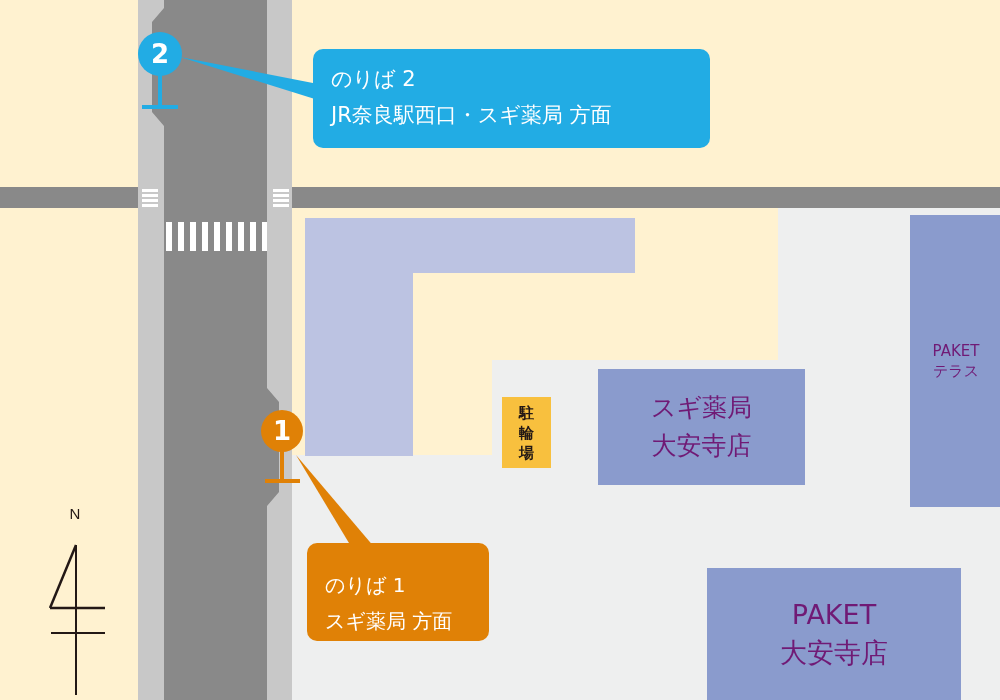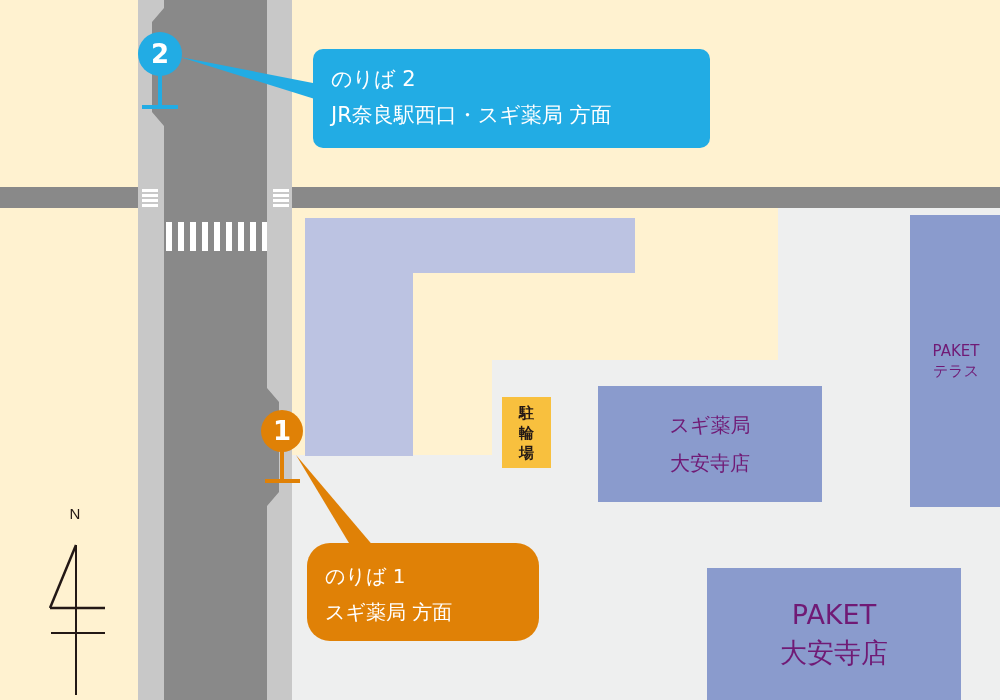--- a/index.html
+++ b/index.html
@@ -70,21 +70,21 @@
 
   <div class="abs bldg-light" style="left:305px; top:218px; width:330px; height:55px;"></div>
   <div class="abs bldg-light" style="left:305px; top:218px; width:108px; height:238px;"></div>
 
   <div class="abs bike" style="left:502px; top:397px; width:49px; height:71px;">
     <span>駐</span>
     <span>輪</span>
     <span>場</span>
   </div>
 
-  <div class="abs bldg" style="left:557px; top:386px; width:224px; height:116px; font-size:20px; line-height:38px;">
+  <div class="abs bldg" style="left:557px; top:369px; width:207px; height:116px; font-size:25px; line-height:38px;">
     <span>スギ薬局</span>
     <span>大安寺店</span>
   </div>
 
   <div class="abs bldg" style="left:869px; top:215px; width:92px; height:292px; font-size:15px; line-height:20px;">
     <span>PAKET</span>
     <span>テラス</span>
   </div>
 
   <div class="abs bldg" style="left:666px; top:568px; width:254px; height:132px; font-size:27px; line-height:38px; justify-content:flex-start; padding-top:28px; box-sizing:border-box;">
@@ -111,21 +111,21 @@
     </div>
     <div class="abs" style="left:19px; top:42px; width:4px; height:30px; background:#e08106;"></div>
     <div class="abs" style="left:4px; top:71px; width:35px; height:4px; background:#e08106;"></div>
   </div>
 
   <div class="abs callout" style="left:313px; top:49px; width:397px; height:99px; background:#22ace4; padding:12px 18px;">
     <div>のりば 2</div>
     <div>JR奈良駅西口・スギ薬局 方面</div>
   </div>
 
-  <div class="abs callout" style="left:307px; top:543px; width:232px; height:98px; background:#e08106; font-size:20px; padding:15px 18px;border-radius:23px;">
+  <div class="abs callout" style="left:307px; top:543px; width:182px; height:98px; background:#e08106; font-size:20px; padding:24px 18px;">
     <div>のりば 1</div>
     <div>スギ薬局 方面</div>
   </div>
 
   <div class="abs" style="left:45px; top:505px; width:65px; height:190px;">
     <div class="abs" style="left:20px; top:0; width:20px; text-align:center; font-size:15px; color:#231815; font-family:'Liberation Sans', sans-serif;">N</div>
     <svg class="abs" style="left:0; top:0;" width="65" height="190" viewBox="0 0 65 190">
       <line x1="31" y1="40" x2="31" y2="190" stroke="#231815" stroke-width="2"></line>
       <line x1="31" y1="40" x2="5" y2="103" stroke="#231815" stroke-width="2.5"></line>
       <line x1="5" y1="103" x2="60" y2="103" stroke="#231815" stroke-width="2.5"></line>

